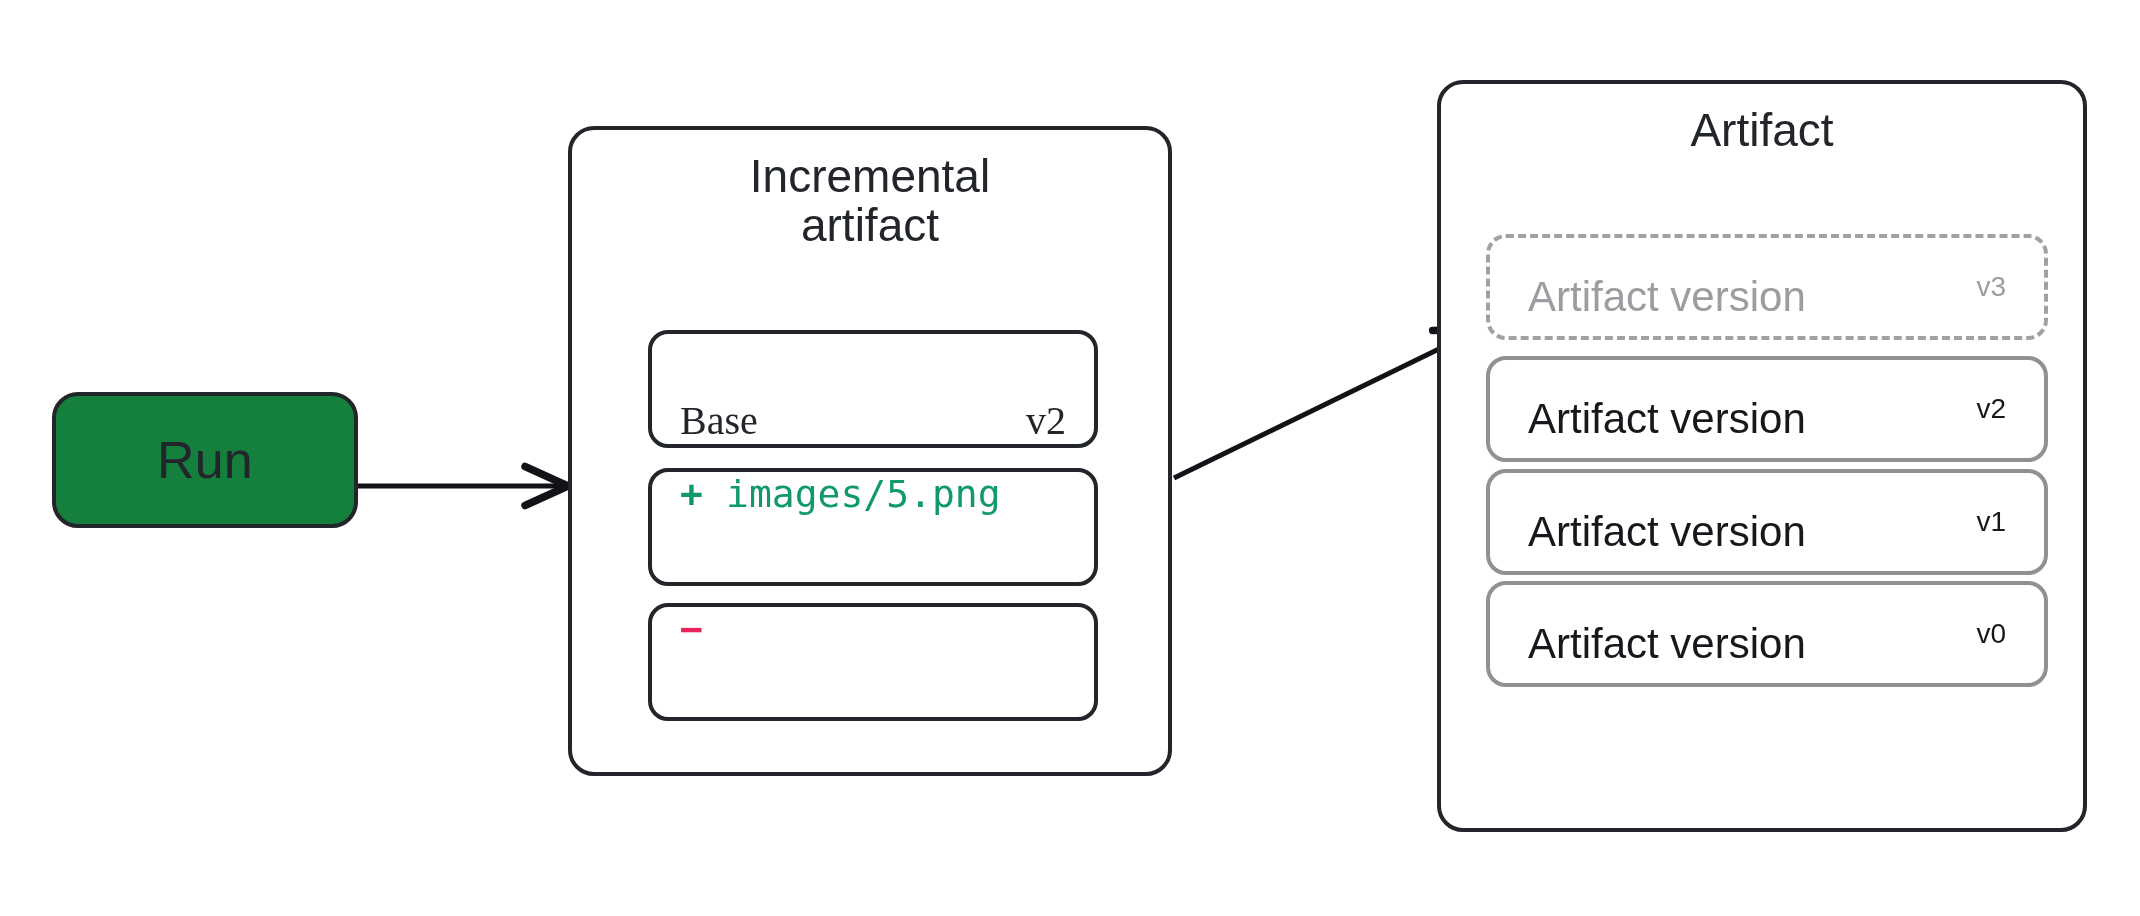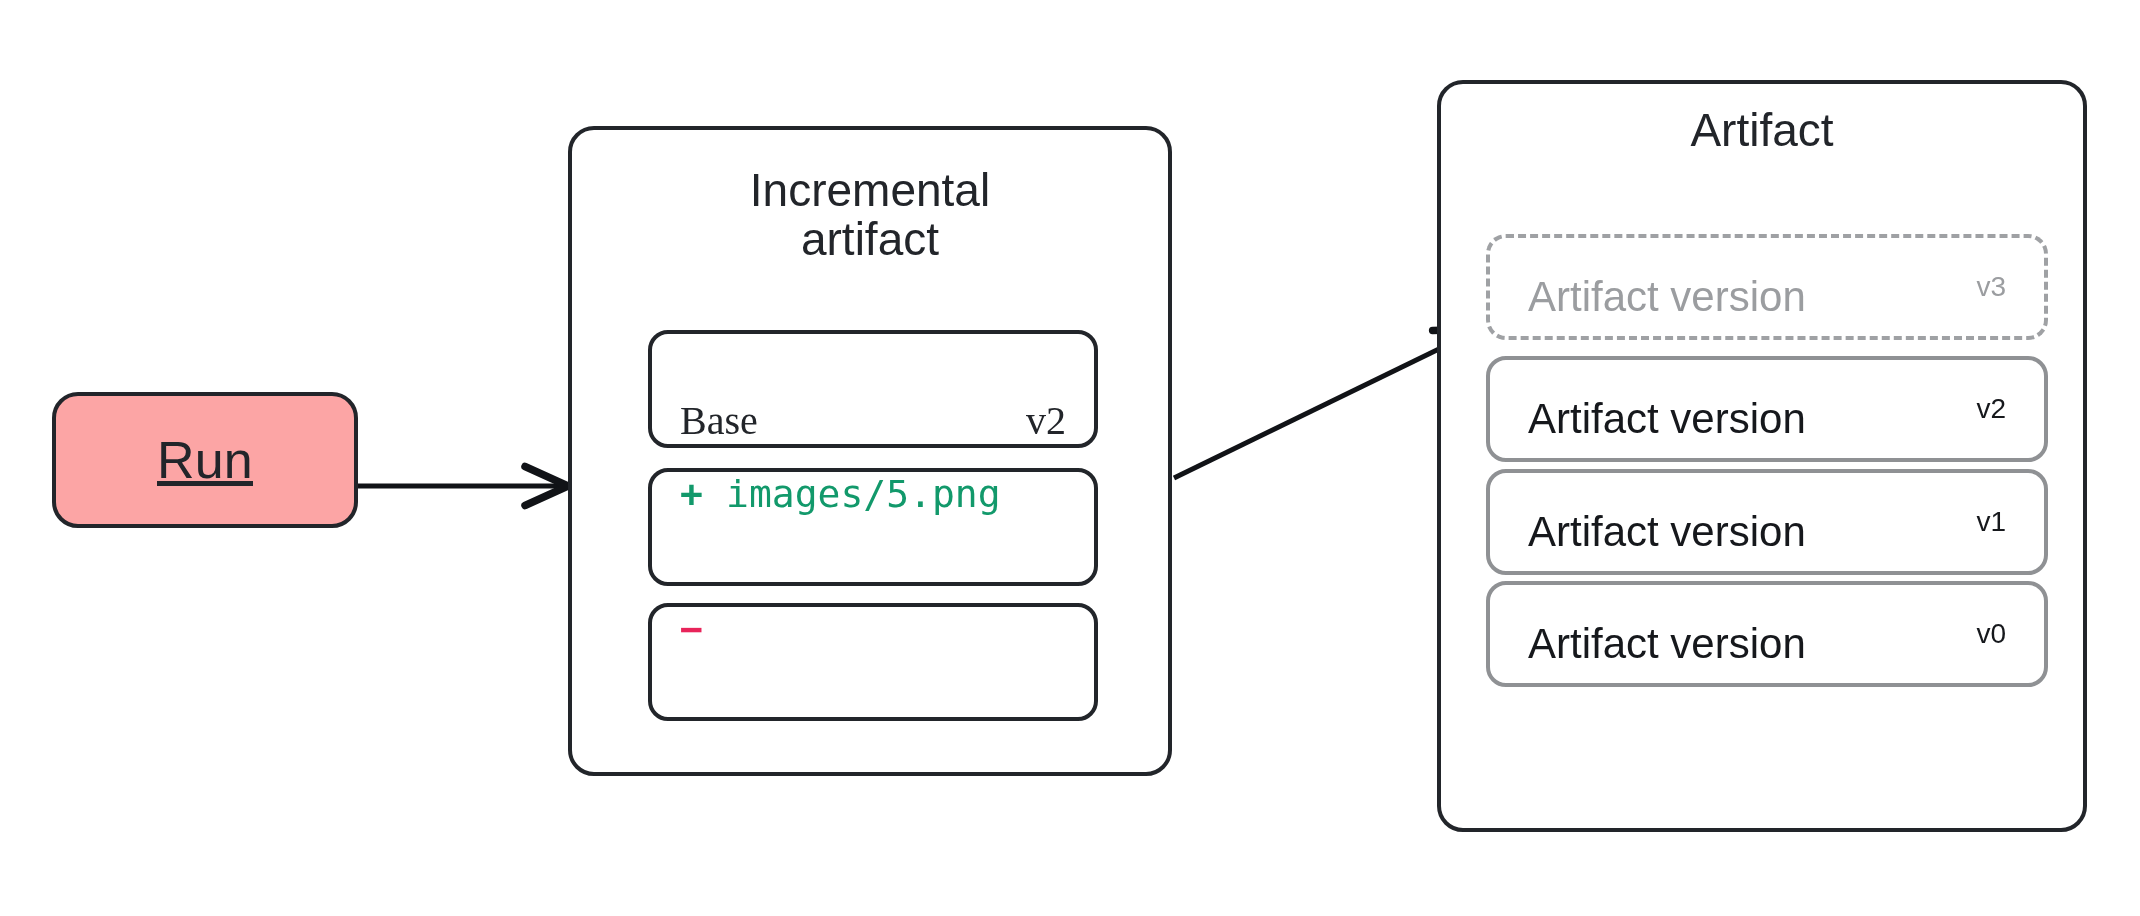--- a/index.html
+++ b/index.html
@@ -16,22 +16,21 @@
     width: 2140px;
     height: 916px;
     background: #ffffff;
     overflow: hidden;
   }
 
   
   .node {
     position: absolute;
     box-sizing: border-box;
-    background: #fca5a5;
-    text-decoration: underline;
+    background: #15803d;
   }
 
   .run-box {
     left: 52px;
     top: 392px;
     width: 306px;
     height: 136px;
     border: 4px solid #22252a;
     border-radius: 26px;
     display: flex;
@@ -69,21 +68,21 @@
 
   .group-title {
     position: absolute;
     left: 0;
     right: 0;
     text-align: center;
     font-size: 46px;
     line-height: 1.07;
     color: #22252a;
   }
-  .incremental-box .group-title { top: 36px; }
+  .incremental-box .group-title { top: 22px; }
   .artifact-box .group-title { top: 22px; }
 
   
   .inc-row {
     position: absolute;
     box-sizing: border-box;
     left: 76px;
     width: 450px;
     height: 118px;
     border: 4px solid #22252a;

